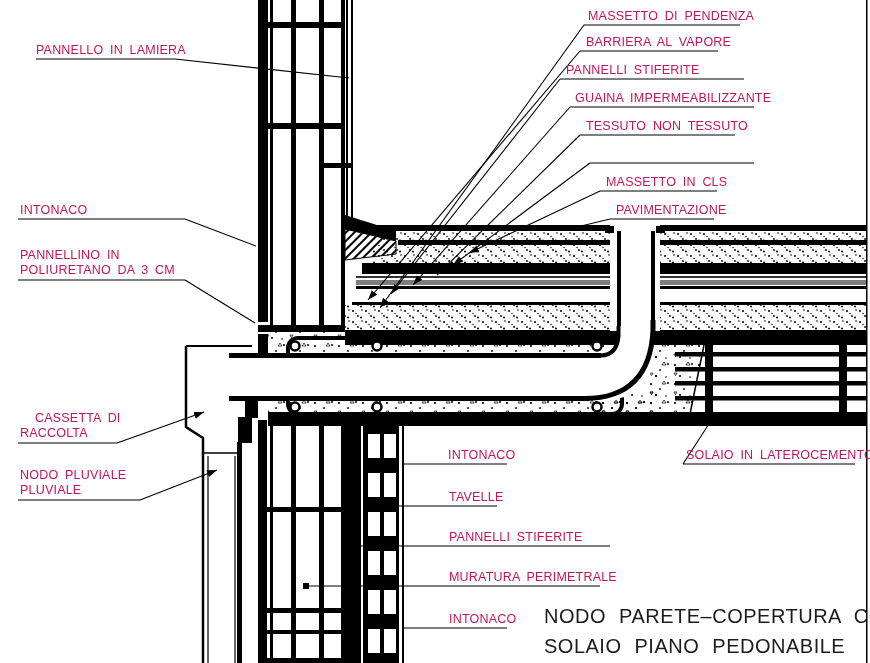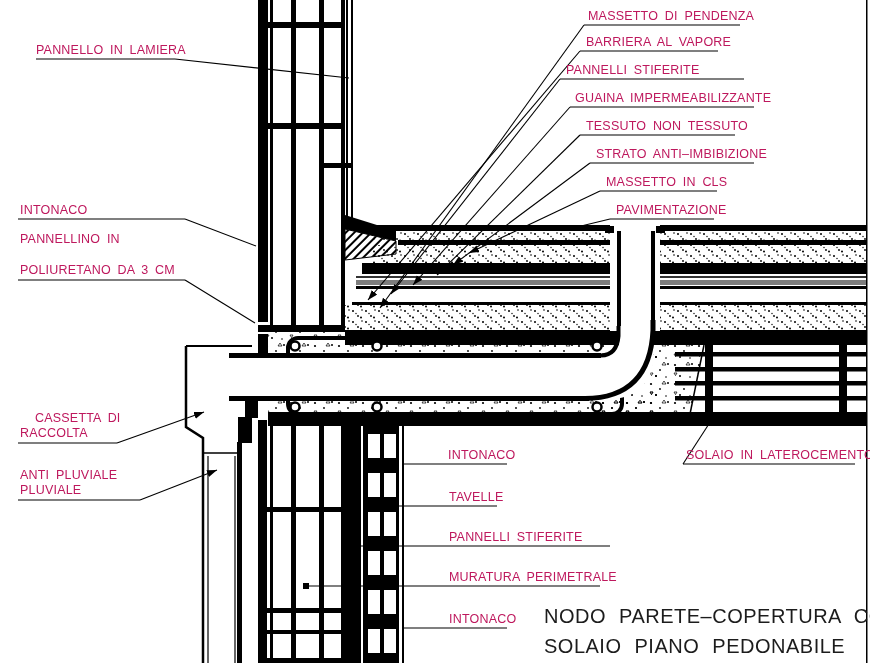--- a/index.html
+++ b/index.html
@@ -199,30 +199,29 @@
   <rect x="303" y="583" width="6" height="6"></rect>
 </svg>
 
 <div class="lbl" style="left:36px;top:43px">PANNELLO IN LAMIERA</div>
 
 <div class="lbl" style="left:588px;top:9px">MASSETTO DI PENDENZA</div>
 <div class="lbl" style="left:586px;top:35px">BARRIERA AL VAPORE</div>
 <div class="lbl" style="left:566px;top:63px">PANNELLI STIFERITE</div>
 <div class="lbl" style="left:575px;top:91px">GUAINA IMPERMEABILIZZANTE</div>
 <div class="lbl" style="left:586px;top:119px">TESSUTO NON TESSUTO</div>
-<div class="lbl" style="left:596px;top:147px">STRATO ANTI–IMBIBIZIONE</div>
 <div class="lbl" style="left:606px;top:175px">MASSETTO IN CLS</div>
 <div class="lbl" style="left:616px;top:203px">PAVIMENTAZIONE</div>
 
 <div class="lbl" style="left:20px;top:203px">INTONACO</div>
-<div class="lbl" style="left:20px;top:232px">PANNELLINO IN</div>
+<div class="lbl" style="left:20px;top:248px">PANNELLINO IN</div>
 <div class="lbl" style="left:20px;top:263px">POLIURETANO DA 3 CM</div>
 <div class="lbl" style="left:35px;top:411px">CASSETTA DI</div>
 <div class="lbl" style="left:20px;top:426px">RACCOLTA</div>
-<div class="lbl" style="left:20px;top:468px">ANTI PLUVIALE</div>
+<div class="lbl" style="left:20px;top:468px">NODO PLUVIALE</div>
 <div class="lbl" style="left:20px;top:483px">PLUVIALE</div>
 
 <div class="lbl" style="left:448px;top:448px">INTONACO</div>
 <div class="lbl" style="left:449px;top:490px">TAVELLE</div>
 <div class="lbl" style="left:449px;top:530px">PANNELLI STIFERITE</div>
 <div class="lbl" style="left:449px;top:570px">MURATURA PERIMETRALE</div>
 <div class="lbl" style="left:449px;top:612px">INTONACO</div>
 <div class="lbl" style="left:686px;top:448px">SOLAIO IN LATEROCEMENTO</div>
 
 <div class="ttl" style="left:544px;top:604px">NODO PARETE–COPERTURA CON</div>

